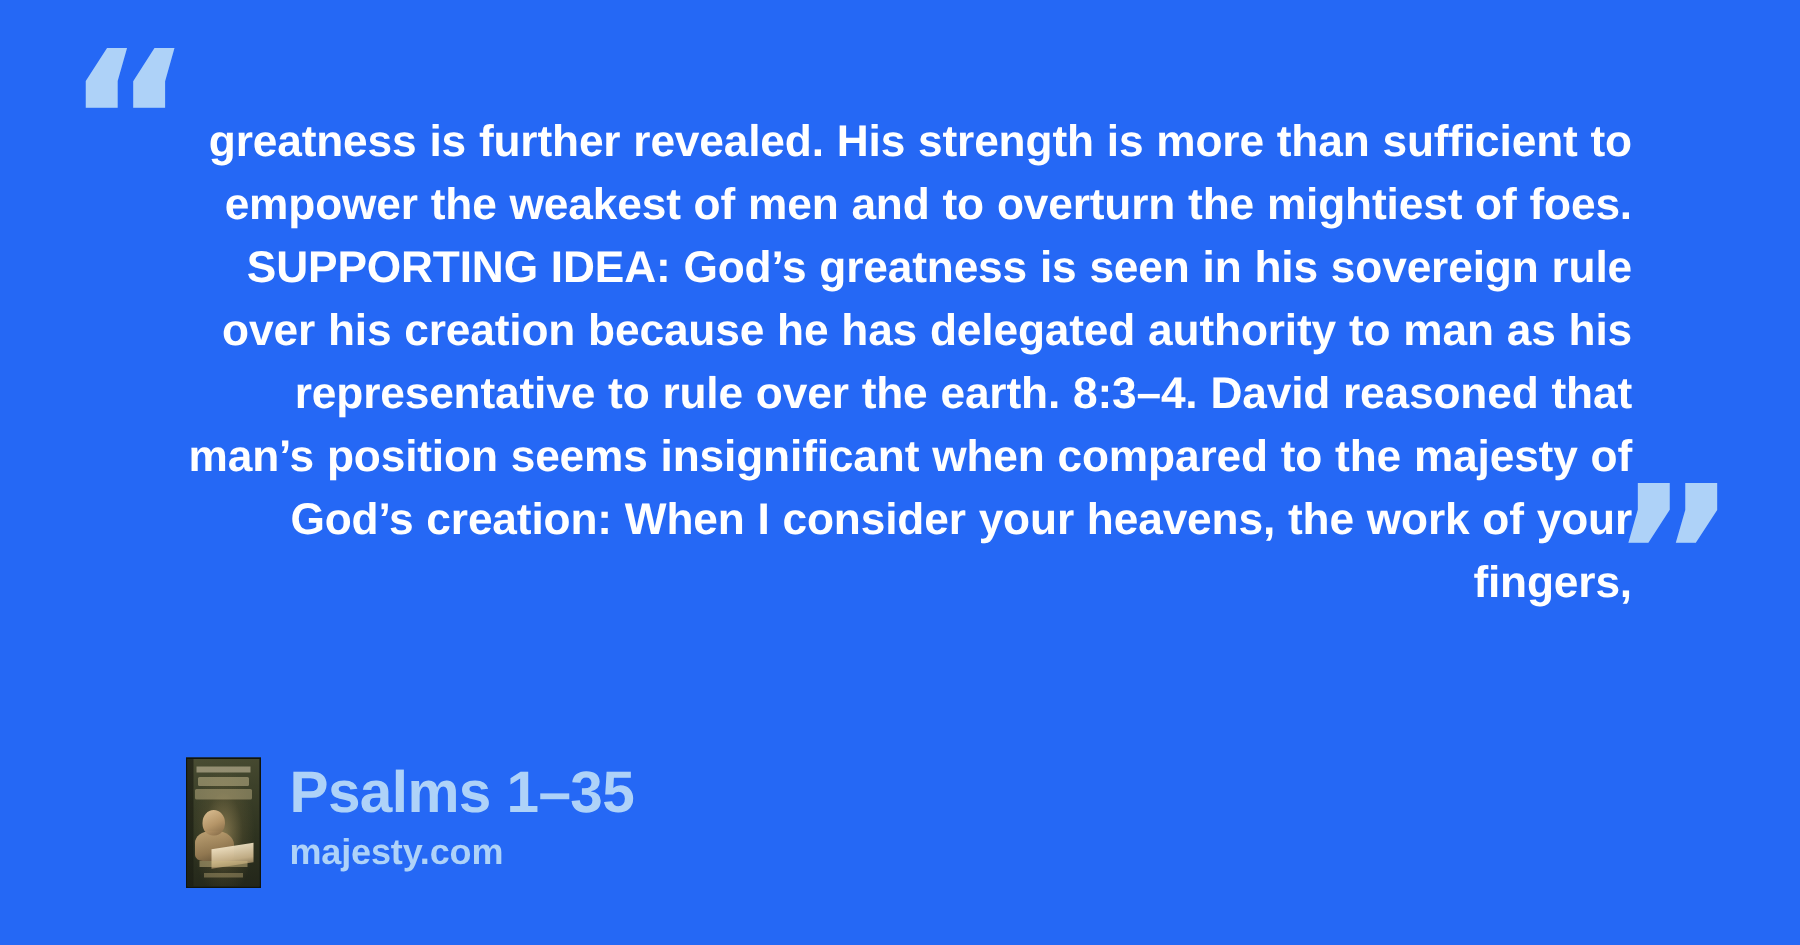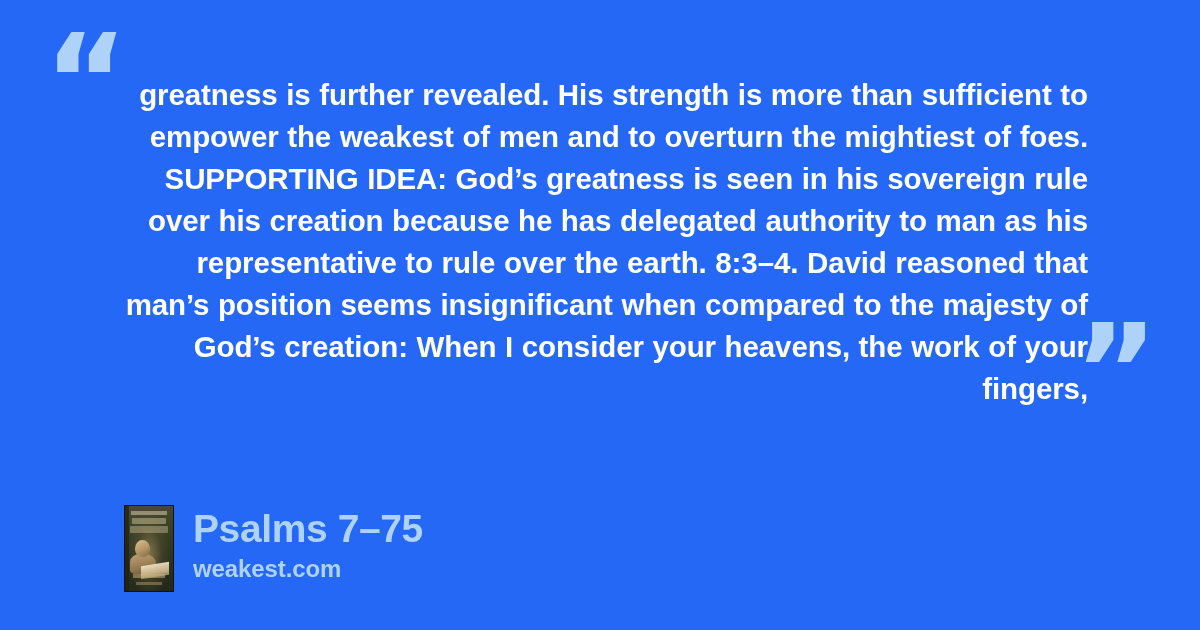--- a/index.html
+++ b/index.html
@@ -213,19 +213,19 @@
       <div class="bc-title-b"></div>
       <div class="bc-body"></div>
       <div class="bc-head"></div>
       <div class="bc-book"></div>
       <div class="bc-author"></div>
       <div class="bc-pub"></div>
       <div class="bc-strip"></div>
     </div>
 
     <div class="attr-text">
-      <p class="attr-title">Psalms 7–75</p>
-      <p class="attr-site">weakest.com</p>
+      <p class="attr-title">Psalms 1–35</p>
+      <p class="attr-site">majesty.com</p>
     </div>
 
   </div>
 
 </div>
 
 </body></html>

